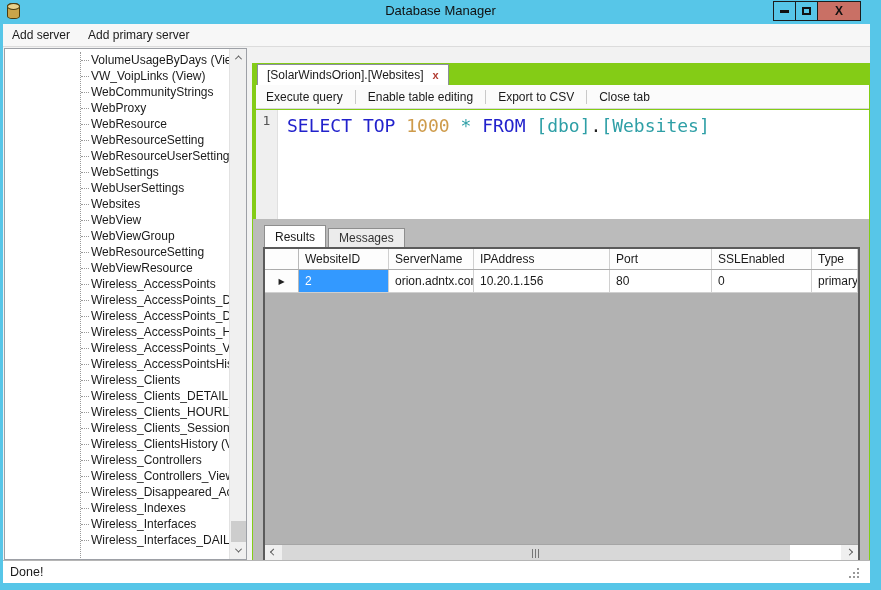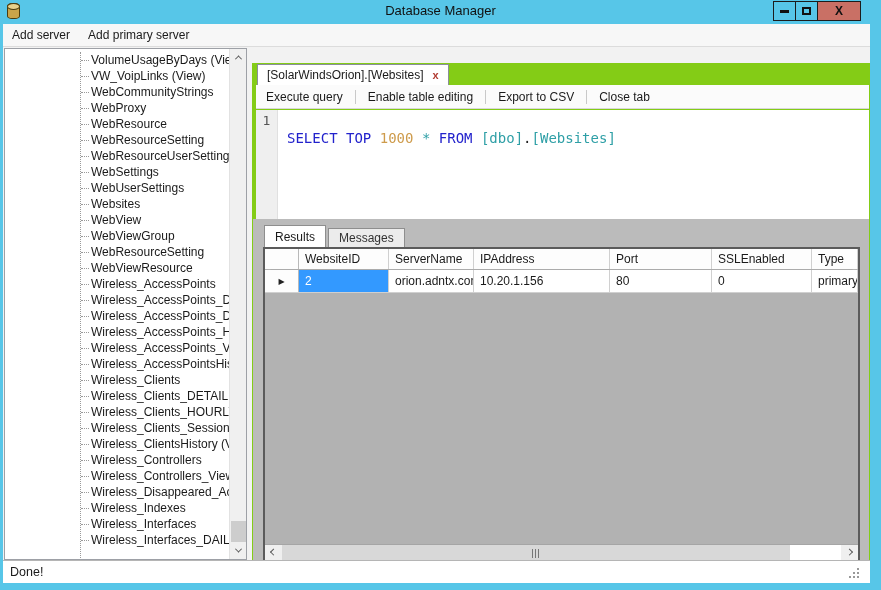--- a/index.html
+++ b/index.html
@@ -45,21 +45,21 @@
   .right-panel{position:absolute;left:252px;top:47px;width:618px;height:513px;background:#84cc16;margin-top:16px;}
   .tabbar{position:absolute;left:0;top:0;right:0;height:22px;}
   .doc-tab{position:absolute;left:5px;top:1px;height:21px;background:#fff;border:1px solid #8a8f99;border-bottom:none;display:flex;align-items:center;padding:0 9px;cursor:pointer;}
   .doc-tab .tab-close{margin-left:9px;color:#b03a30;font-weight:bold;font-size:11px;cursor:pointer;}
   .toolbar{position:absolute;left:4px;top:22px;right:1px;height:24px;background:#fbfbfb;border-bottom:1px solid #d8d8d8;display:flex;align-items:center;}
   .tool-btn{padding:0 10px;height:22px;line-height:22px;cursor:pointer;}
   .tool-sep{width:1px;height:14px;background:#c9c9c9;margin:0 2px;}
   
   .editor{position:absolute;left:4px;top:47px;right:1px;height:109px;background:#fff;cursor:text;}
   .gutter{position:absolute;left:0;top:0;width:22px;height:100%;background:#efefef;border-right:1px solid #e0e0e0;font-family:"DejaVu Sans Mono","Liberation Mono",monospace;font-size:13px;color:#555;text-align:center;padding-top:3px;}
-  .code-line{position:absolute;left:31px;top:20px;font-family:"DejaVu Sans Mono","Liberation Mono",monospace;font-size:14px;white-space:pre;}
+  .code-line{position:absolute;left:31px;top:5px;font-family:"DejaVu Sans Mono","Liberation Mono",monospace;font-size:18px;white-space:pre;}
   .tok-kw{color:#2222cc;} .tok-num{color:#ce9b4b;} .tok-id{color:#2e9fa6;} .tok-op{color:#2e9fa6;} .tok-pl{color:#222;}
   
   .results{position:absolute;left:1px;top:156px;right:1px;height:357px;background:#bbbbbb;}
   .res-tabs{position:absolute;left:11px;top:6px;height:22px;display:flex;align-items:flex-end;}
   .res-tab{border:1px solid #8e8e8e;border-bottom:none;padding:0 10px;cursor:pointer;}
   .res-tab.active{background:#fff;height:22px;line-height:22px;position:relative;z-index:2;}
   .res-tab.inactive{background:#ececec;height:19px;line-height:19px;margin-left:2px;color:#333;}
   
   .grid{position:absolute;left:10px;top:28px;width:597px;height:316px;border:2px solid #5b5b5b;background:#b2b2b2;}
   .g-header{display:flex;height:21px;background:#fff;border-bottom:1px solid #ababab;border-radius:6px;}

